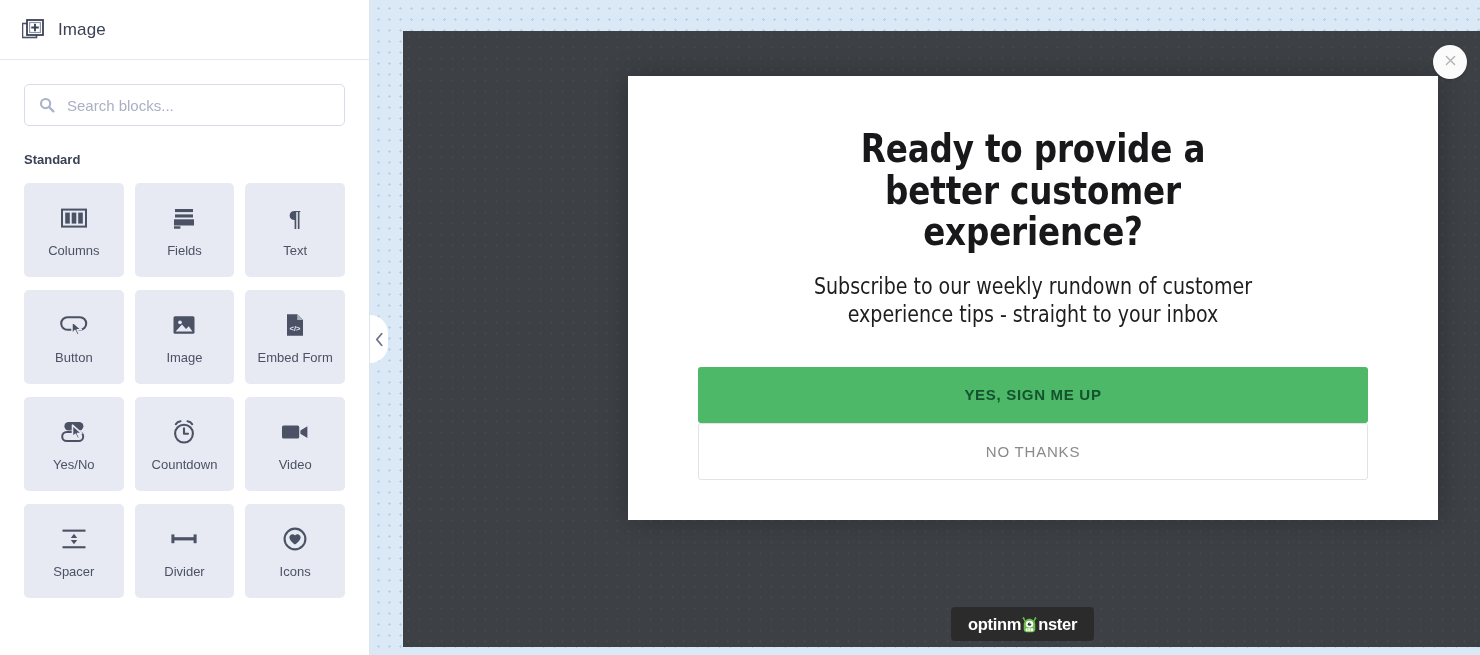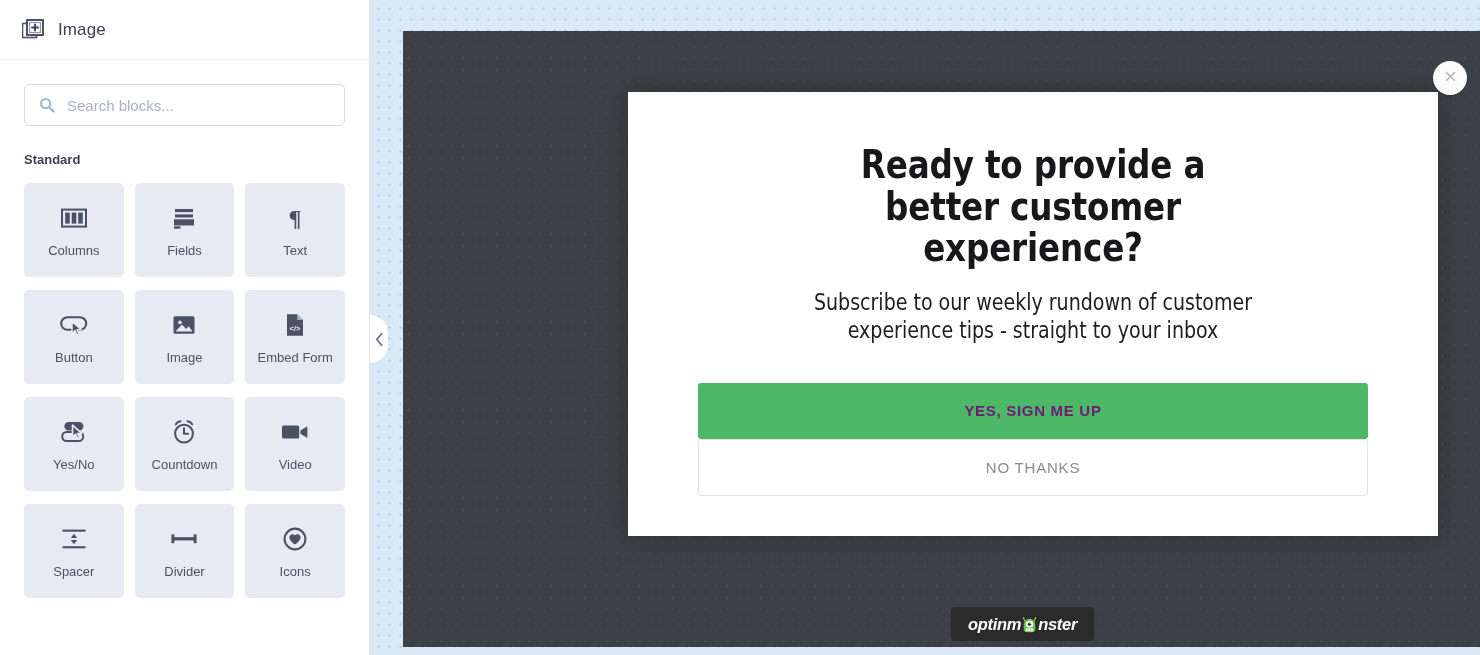--- a/index.html
+++ b/index.html
@@ -138,21 +138,21 @@
     background-color: #3d4145;
     background-image:
       radial-gradient(circle, rgba(255,255,255,.035) 1.1px, transparent 1.2px);
     background-size: 11px 11px;
     overflow: hidden;
   }
 
   
   .popup {
     position: absolute;
-    left: 225px; top: 61px;
+    left: 225px; top: 45px;
     width: 810px;
     background: #ffffff;
     padding: 52px 70px 40px 70px;
     box-shadow: 0 0 26px rgba(0,0,0,.28);
   }
   .popup-close {
     position: absolute;
     right: -29px; top: -31px;
     width: 34px; height: 34px;
     border-radius: 50%;
@@ -194,21 +194,21 @@
     border: 0;
     border-radius: 3px;
     font-family: "Liberation Sans", sans-serif;
     font-size: 15px;
     font-weight: bold;
     letter-spacing: .7px;
     cursor: pointer;
   }
   .btn-primary {
     background: #4cb868;
-    color: #701a75;
+    color: #14532d;
   }
   .btn-secondary {
     background: #ffffff;
     color: #8a8a8a;
     border: 1px solid #e3e3e3;
     height: 57px;
     font-weight: normal;
     letter-spacing: .8px;
   }
 
@@ -225,21 +225,20 @@
     cursor: pointer;
   }
   .om-badge .om-text {
     color: #ffffff;
     font-size: 16.5px;
     font-weight: bold;
     letter-spacing: -.3px;
     line-height: 1;
     display: flex;
     align-items: flex-start;
-    font-style: italic;
   }
   .om-badge .om-logo {
     display: inline-block;
     width: 17px; height: 17px;
     margin: 0 0px;
     position: relative;
     top: 1px;
   }
 </style>
 </head>

